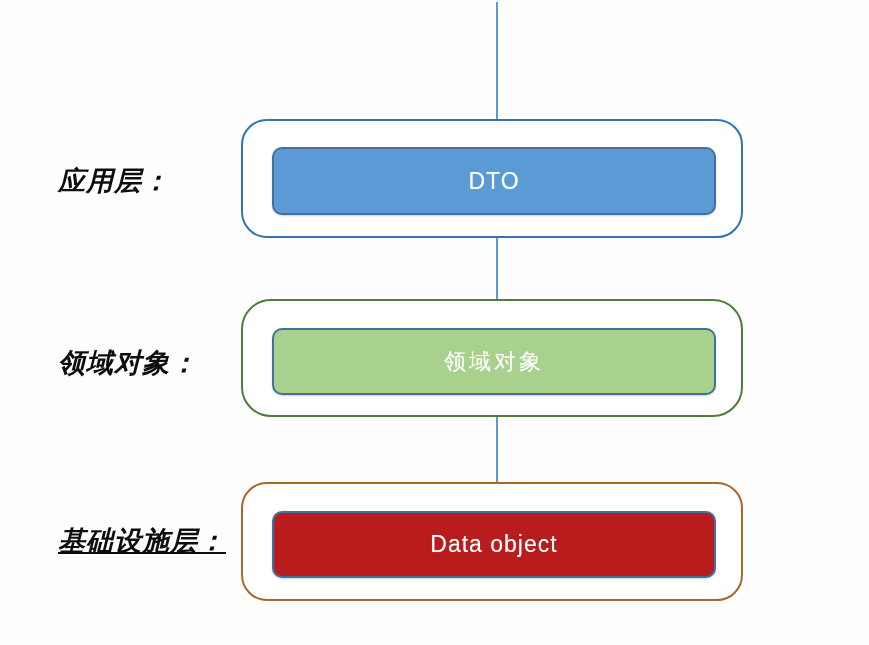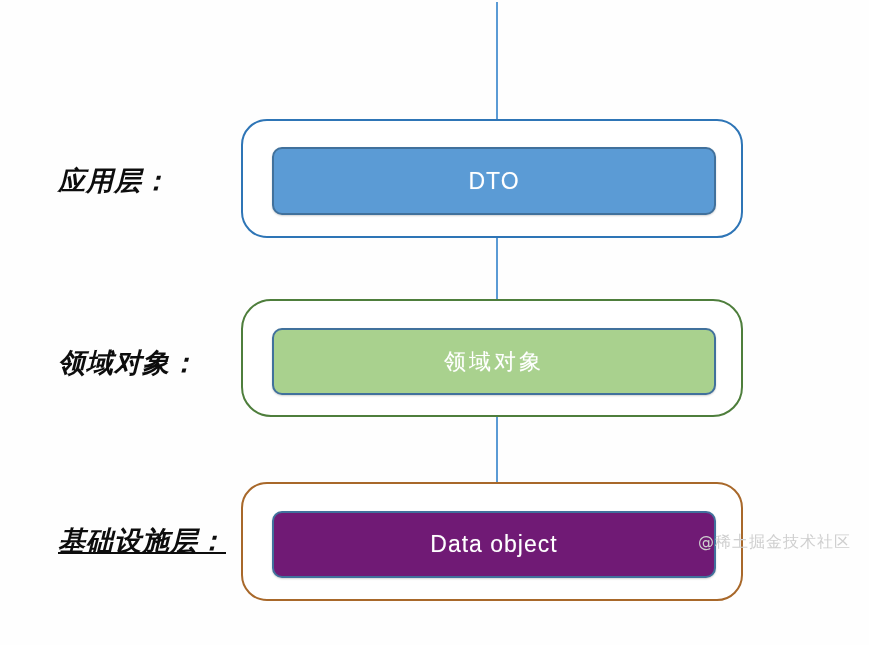--- a/index.html
+++ b/index.html
@@ -124,21 +124,21 @@
   #row-infrastructure { top: 0; }
   #row-infrastructure .layer-label { top: 523px; text-decoration: underline; }
   #outer-infrastructure {
     top: 482px;
     height: 119px;
     border-color: #a8682a;
   }
   #inner-infrastructure {
     top: 27px;
     height: 67px;
-    background: #701a75;
+    background: #b91c1c;
   }
 
   
   #watermark {
     position: absolute;
     right: 18px;
     bottom: 11px;
     color: #cfcfcf;
     font-size: 16px;
     letter-spacing: 1px;
@@ -183,15 +183,14 @@
 
   <div class="layer-row" id="row-infrastructure">
     <div class="layer-label">基础设施层：</div>
     <div class="layer-outer" id="outer-infrastructure">
       <div class="layer-inner" id="inner-infrastructure">
         <span class="inner-text">Data object</span>
       </div>
     </div>
   </div>
 
-  <div id="watermark">@稀土掘金技术社区</div>
 
 </div>
 
 </body></html>

